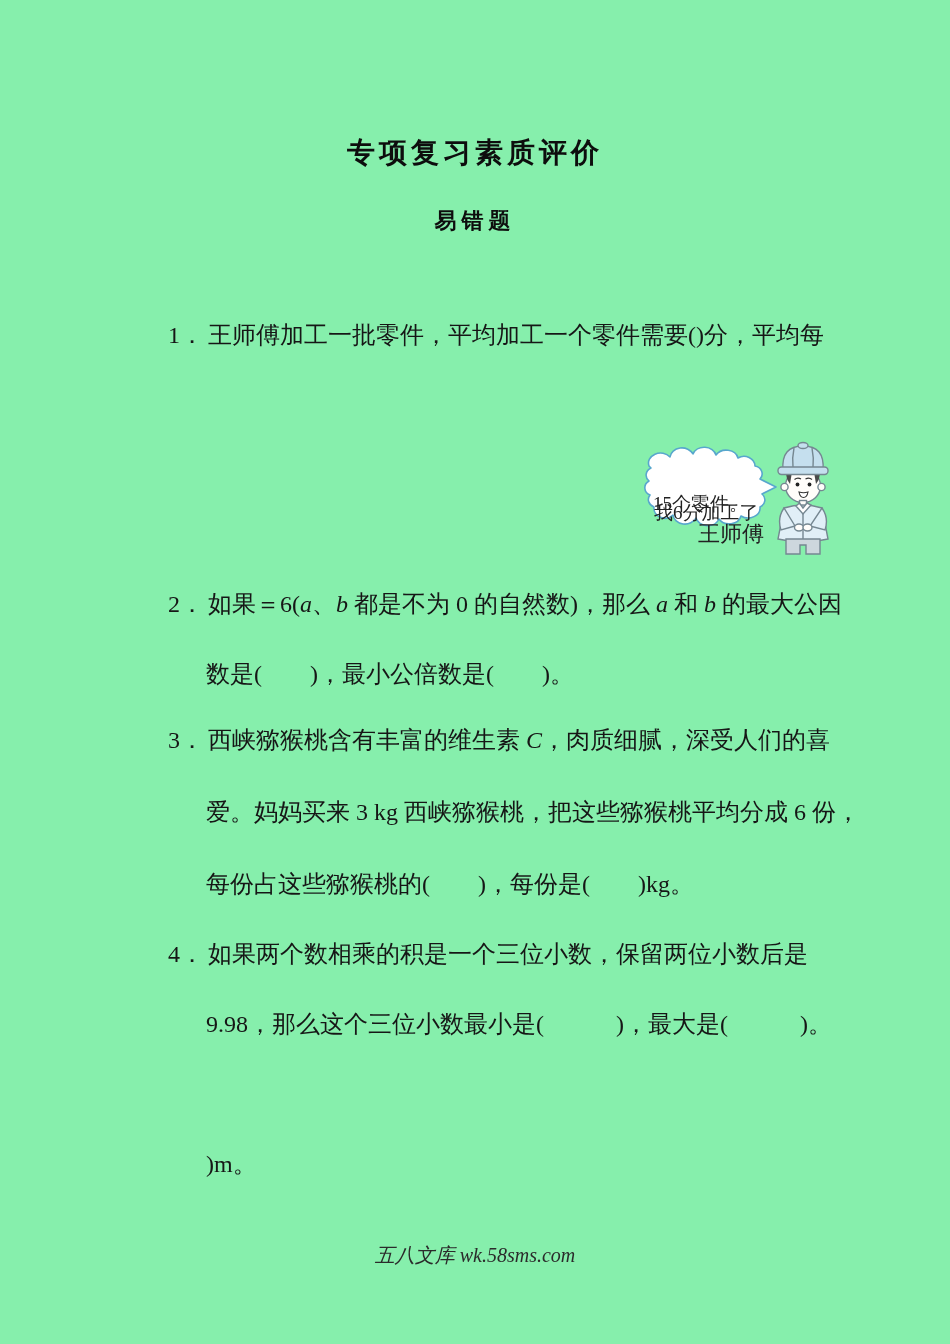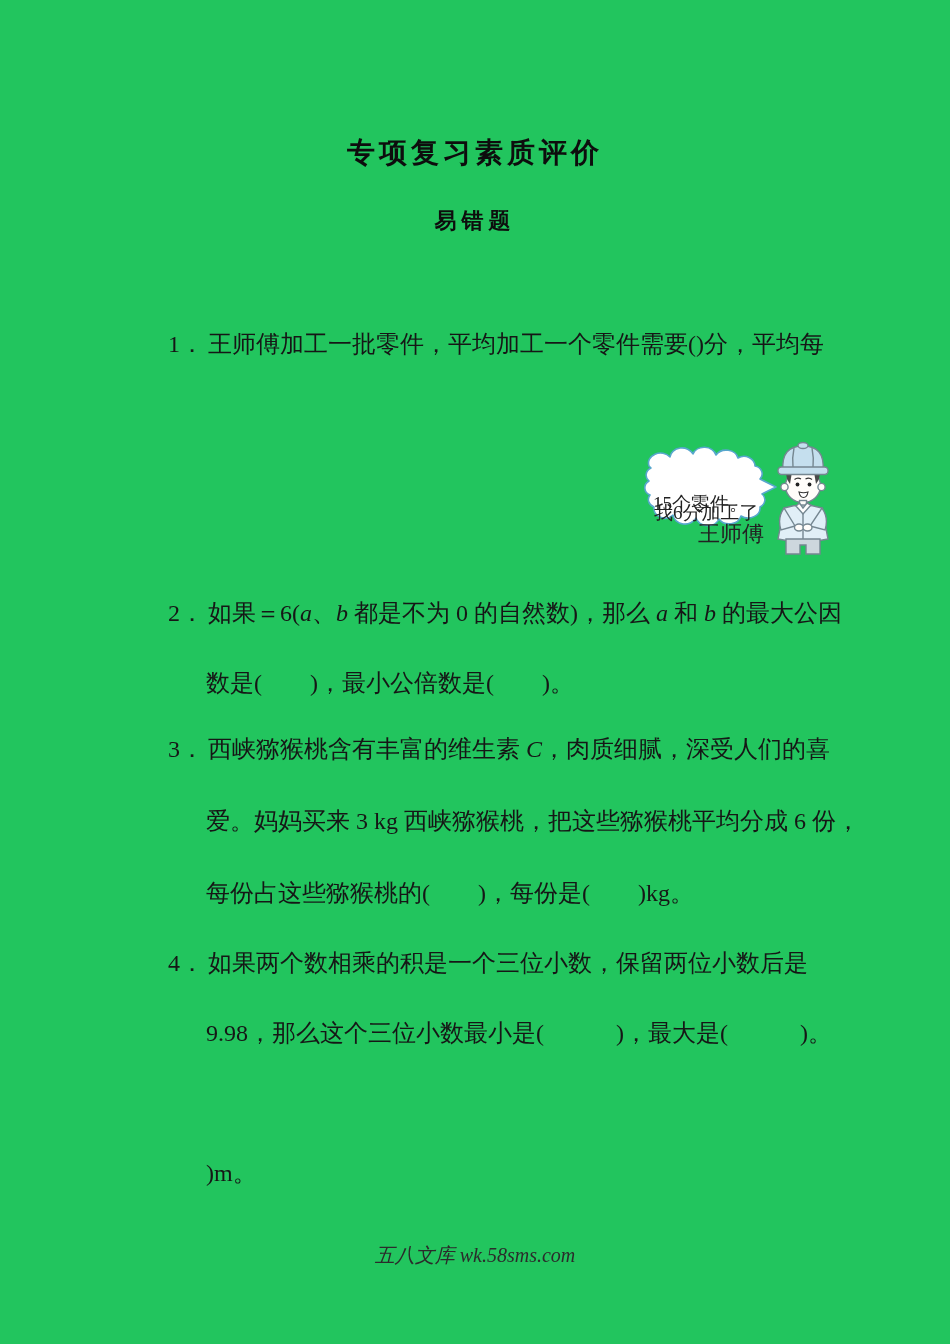--- a/index.html
+++ b/index.html
@@ -1,20 +1,20 @@
 <!DOCTYPE html>
 <html><head>
 <meta charset="utf-8">
 <style>
   html,body { margin:0; padding:0; background:#ffffff; }
   .page {
     position:relative;
     width:950px;
     height:1344px;
-    background:#22c55e;
+    background:#86efac;
     overflow:hidden;
     font-family:"Liberation Serif","DejaVu Serif",serif;
     color:#161616;
   }
   .abs { position:absolute; }
   .center { left:0; width:100%; text-align:center; }
   .doc-title {
     top:134px;
     font-size:28px;
     font-weight:bold;
@@ -31,21 +31,20 @@
   .section-heading {
     top:252px;
     left:145px;
     font-size:24px;
     white-space:nowrap;
   }
   .qline {
     font-size:24px;
     white-space:nowrap;
     line-height:32px;
-    margin-top:9px;
   }
   .num-line { left:168px; }
   .cont-line { left:206px; }
   .qnum { margin-right:4px; }
   .it { font-style:italic; }
   .footer {
     top:1242px;
     font-size:20px;
     color:#2b2b2b;
     font-style:italic;

